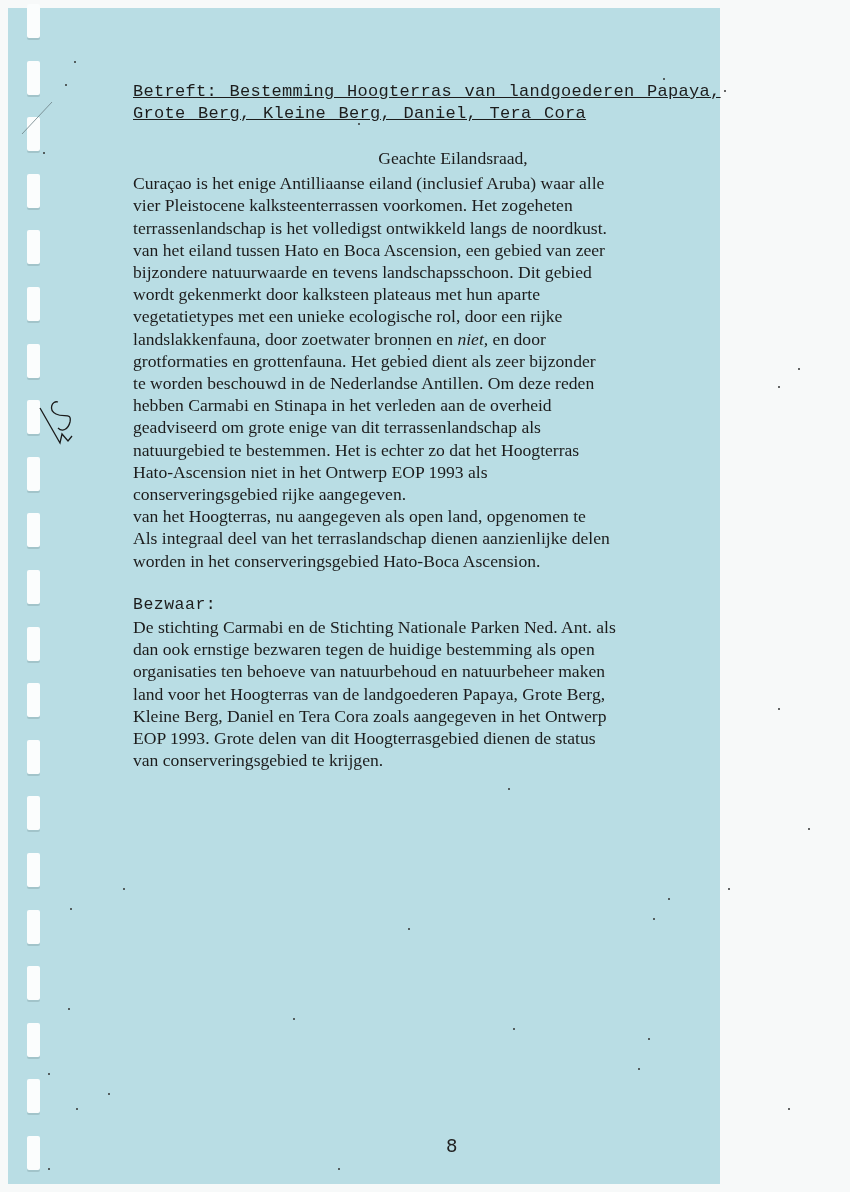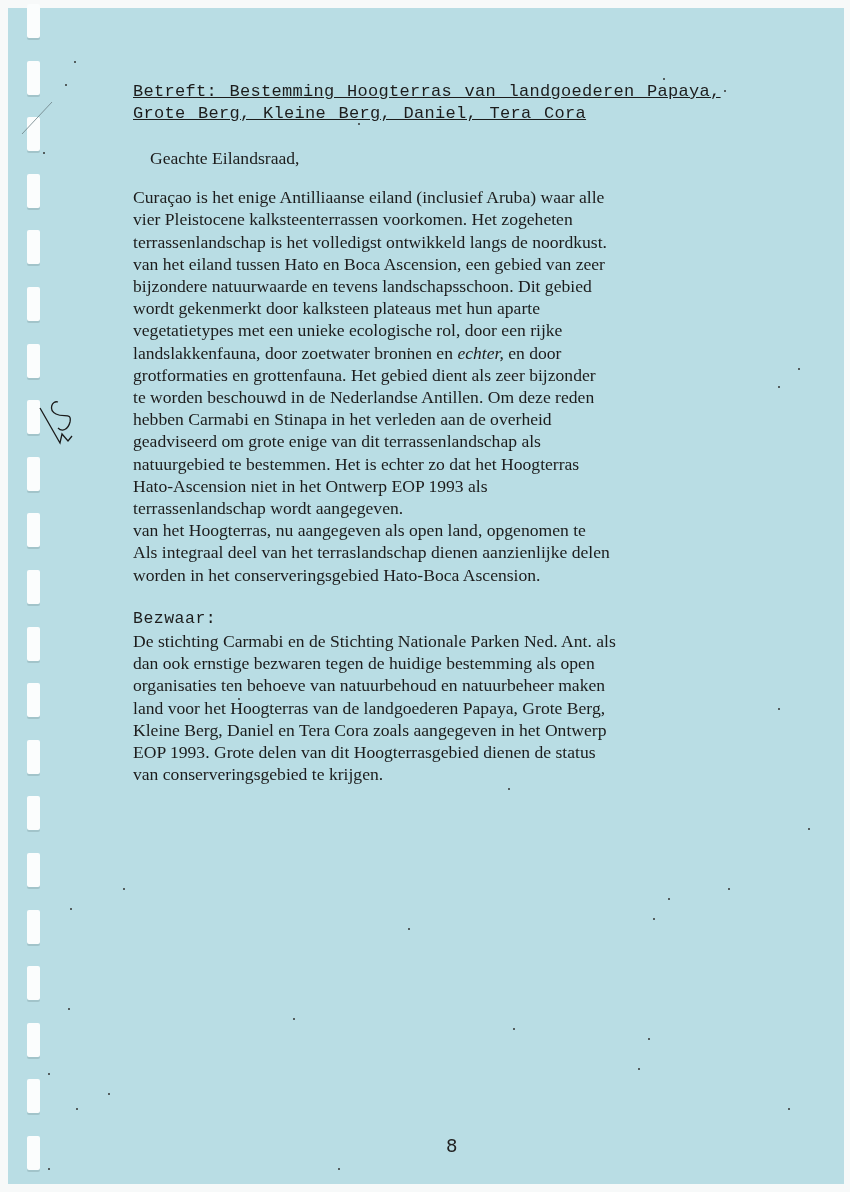--- a/index.html
+++ b/index.html
@@ -6,21 +6,21 @@
   body {
     width: 850px; height: 1192px;
     background: #f7f9f9;
     position: relative;
     overflow: hidden;
     font-family: "DejaVu Serif", "Liberation Serif", serif;
   }
   .page {
     position: absolute;
     left: 8px; top: 8px;
-    width: 836px; height: 1176px;
+    width: 712px; height: 1176px;
     background: #b9dde4;
   }
   .hole {
     position: absolute;
     left: 19px;
     width: 13px; height: 34px;
     background: #fbfdfd;
     border-radius: 2px;
     box-shadow: 0 2px 0 rgba(120,150,155,0.35);
   }
@@ -36,21 +36,21 @@
   .subject {
     font-family: "Liberation Mono", "DejaVu Sans Mono", monospace;
     font-size: 17px;
     line-height: 22px;
     text-decoration: underline;
     letter-spacing: 0.3px;
     word-spacing: 2px;
   }
   .subject div { white-space: nowrap; }
   .salutation { margin-top: 22px; }
-  p { margin: 17px; }
+  p { margin: 3px; text-align: center; }
   .para { }
   .para .line { white-space: nowrap; }
   .heading {
     margin-top: 22px;
     font-family: "Liberation Mono", "DejaVu Sans Mono", monospace;
     font-size: 16.5px;
     letter-spacing: 0.5px;
   }
   .page-number {
     position: absolute;
@@ -122,28 +122,28 @@
     <p class="salutation">Geachte Eilandsraad,</p>
 
     <div class="para" id="para1">
         <div class="line">Curaçao is het enige Antilliaanse eiland (inclusief Aruba) waar alle</div>
         <div class="line">vier Pleistocene kalksteenterrassen voorkomen. Het zogeheten</div>
         <div class="line">terrassenlandschap is het volledigst ontwikkeld langs de noordkust.</div>
         <div class="line">van het eiland tussen Hato en Boca Ascension, een gebied van zeer</div>
         <div class="line">bijzondere natuurwaarde en tevens landschapsschoon.  Dit gebied</div>
         <div class="line">wordt gekenmerkt door kalksteen plateaus met hun aparte</div>
         <div class="line">vegetatietypes met een unieke ecologische rol, door een rijke</div>
-        <div class="line">landslakkenfauna, door zoetwater bronnen en <em>echter,</em> en door</div>
+        <div class="line">landslakkenfauna, door zoetwater bronnen en <em>niet,</em> en door</div>
         <div class="line">grotformaties en grottenfauna.  Het gebied dient als zeer bijzonder</div>
         <div class="line">te worden beschouwd in de Nederlandse Antillen.  Om deze reden</div>
         <div class="line">hebben Carmabi en Stinapa in het verleden aan de overheid</div>
         <div class="line">geadviseerd om grote enige van dit terrassenlandschap als</div>
         <div class="line">natuurgebied te bestemmen. Het is echter zo dat het Hoogterras</div>
         <div class="line">Hato-Ascension niet in het Ontwerp EOP 1993 als</div>
-        <div class="line">terrassenlandschap wordt aangegeven.</div>
+        <div class="line">conserveringsgebied rijke aangegeven.</div>
       </div>
 
     <div class="para" id="para2">
         <div class="line">van het Hoogterras, nu aangegeven als open land, opgenomen te</div>
         <div class="line">Als integraal deel van het terraslandschap dienen aanzienlijke delen</div>
         <div class="line">worden in het conserveringsgebied Hato-Boca Ascension.</div>
       </div>
 
     <div class="heading">Bezwaar:</div>
     <div id="para3">

